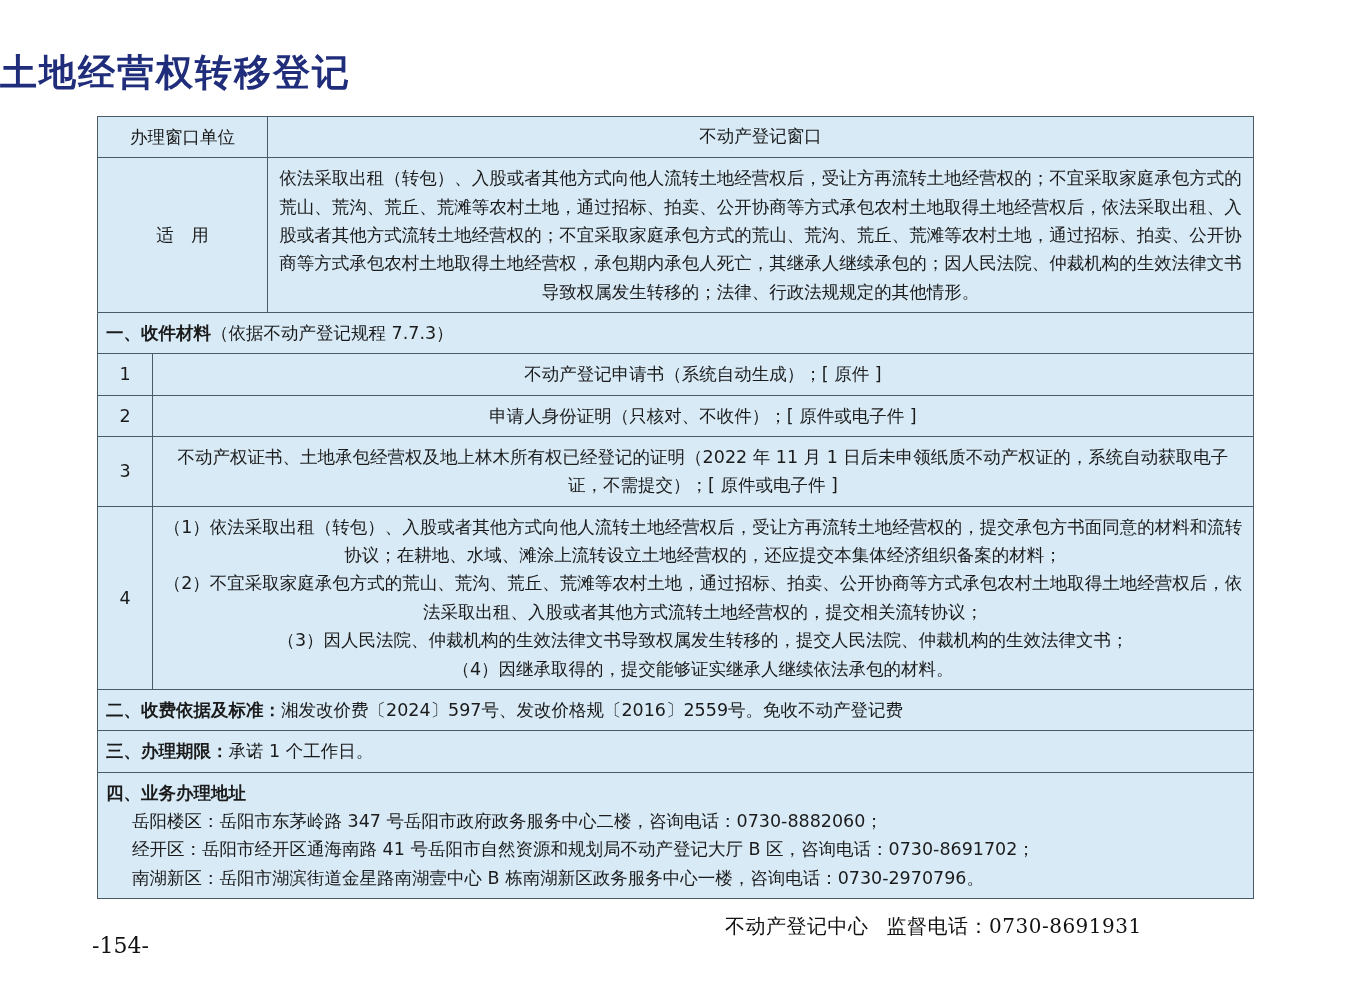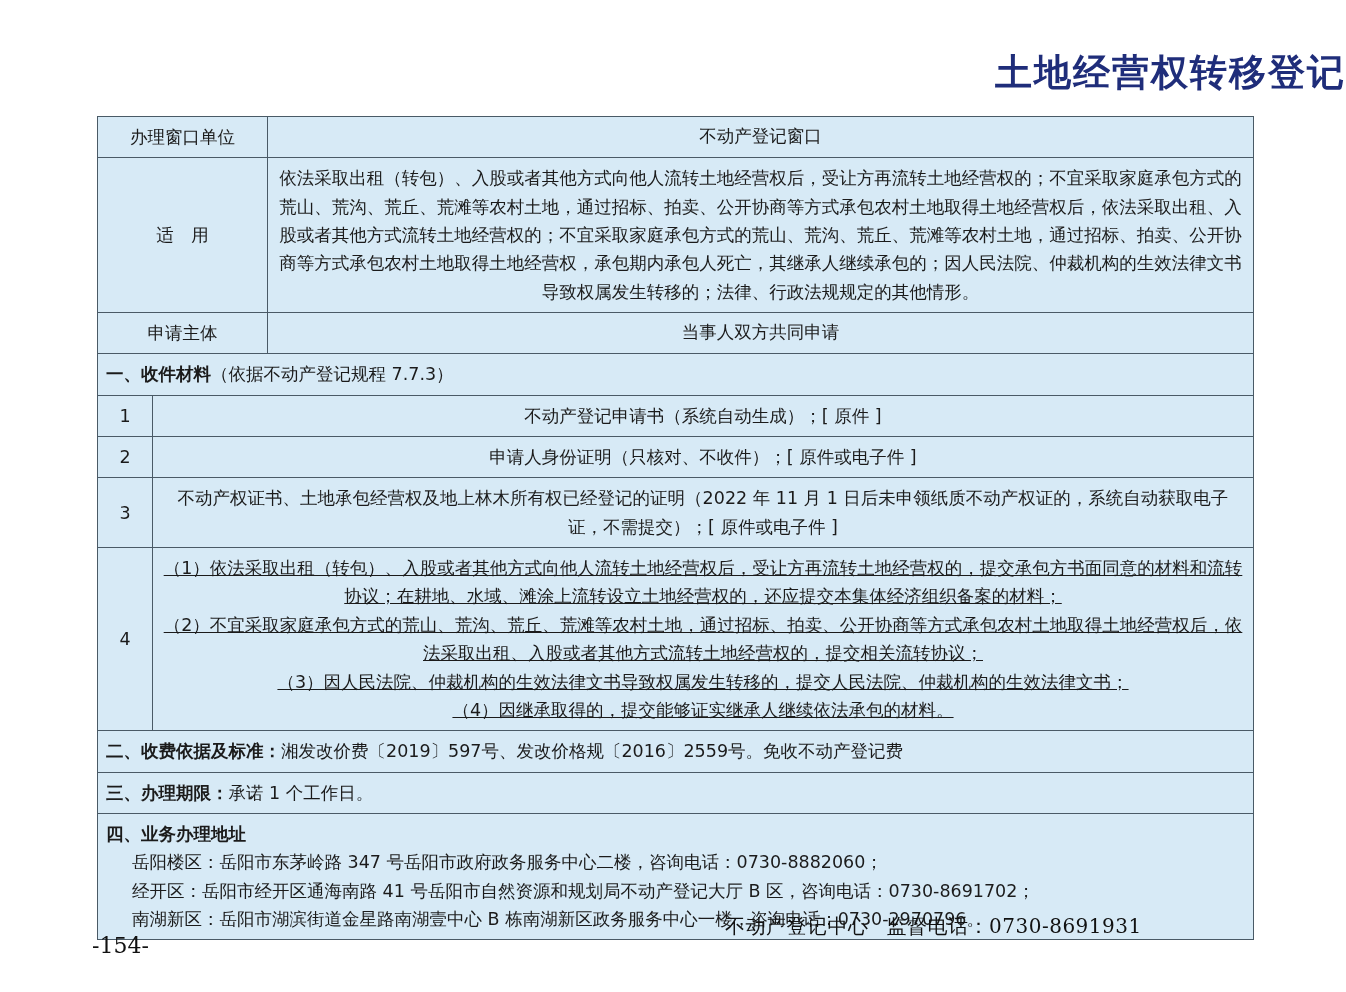--- a/index.html
+++ b/index.html
@@ -21,21 +21,21 @@
     width: 1346px;
     height: 992px;
     box-sizing: border-box;
   }
 
   .doc-title {
     position: absolute;
     top: 48px;
     left: 0;
     width: 1346px;
-    text-align: right;
+    text-align: left;
     font-family: "DejaVu Serif", "Liberation Serif", serif;
     font-weight: 700;
     font-size: 37px;
     letter-spacing: 2px;
     color: #1f2d7a;
   }
 
   .table-wrap {
     position: absolute;
     left: 97px;
@@ -91,21 +91,20 @@
   }
 
   .applic {
     line-height: 1.68;
     padding: 9px 10px 9px 10px;
   }
 
   .list-4 {
     line-height: 1.62;
     padding: 8px 8px;
-    text-decoration: underline;
   }
 
   .addr-block {
     line-height: 1.66;
     padding: 8px 10px 10px 10px;
   }
   .addr-lines {
     padding-left: 26px;
   }
 
@@ -158,24 +157,20 @@
           <tr>
         <td class="lbl" colspan="2">办理窗口单位</td>
         <td class="ctr">不动产登记窗口</td>
       </tr>
 
       <tr>
         <td class="lbl" colspan="2">适　用</td>
         <td class="body-text applic">依法采取出租（转包）、入股或者其他方式向他人流转土地经营权后，受让方再流转土地经营权的；不宜采取家庭承包方式的荒山、荒沟、荒丘、荒滩等农村土地，通过招标、拍卖、公开协商等方式承包农村土地取得土地经营权后，依法采取出租、入股或者其他方式流转土地经营权的；不宜采取家庭承包方式的荒山、荒沟、荒丘、荒滩等农村土地，通过招标、拍卖、公开协商等方式承包农村土地取得土地经营权，承包期内承包人死亡，其继承人继续承包的；因人民法院、仲裁机构的生效法律文书导致权属发生转移的；法律、行政法规规定的其他情形。</td>
       </tr>
 
-      <tr>
-        <td class="lbl" colspan="2">申请主体</td>
-        <td class="ctr">当事人双方共同申请</td>
-      </tr>
 
       <tr>
         <td class="section" colspan="3"><span class="b">一、收件材料</span><span>（依据不动产登记规程 7.7.3）</span></td>
       </tr>
 
       <tr>
         <td class="num">1</td>
         <td class="body-text" colspan="2">不动产登记申请书（系统自动生成）；[ 原件 ]</td>
       </tr>
 
@@ -193,21 +188,21 @@
         <td class="num">4</td>
         <td class="body-text list-4" colspan="2">
           <div>（1）依法采取出租（转包）、入股或者其他方式向他人流转土地经营权后，受让方再流转土地经营权的，提交承包方书面同意的材料和流转协议；在耕地、水域、滩涂上流转设立土地经营权的，还应提交本集体经济组织备案的材料；</div>
           <div>（2）不宜采取家庭承包方式的荒山、荒沟、荒丘、荒滩等农村土地，通过招标、拍卖、公开协商等方式承包农村土地取得土地经营权后，依法采取出租、入股或者其他方式流转土地经营权的，提交相关流转协议；</div>
           <div>（3）因人民法院、仲裁机构的生效法律文书导致权属发生转移的，提交人民法院、仲裁机构的生效法律文书；</div>
           <div>（4）因继承取得的，提交能够证实继承人继续依法承包的材料。</div>
         </td>
       </tr>
 
       <tr>
-        <td class="section" colspan="3"><span class="b">二、收费依据及标准：</span><span>湘发改价费〔2019〕597号、发改价格规〔2016〕2559号。免收不动产登记费</span></td>
+        <td class="section" colspan="3"><span class="b">二、收费依据及标准：</span><span>湘发改价费〔2024〕597号、发改价格规〔2016〕2559号。免收不动产登记费</span></td>
       </tr>
 
       <tr>
         <td class="section" colspan="3"><span class="b">三、办理期限：</span><span>承诺 1 个工作日。</span></td>
       </tr>
 
       <tr>
         <td class="section addr-block" colspan="3">
           <div class="b">四、业务办理地址</div>
           <div class="addr-lines">

